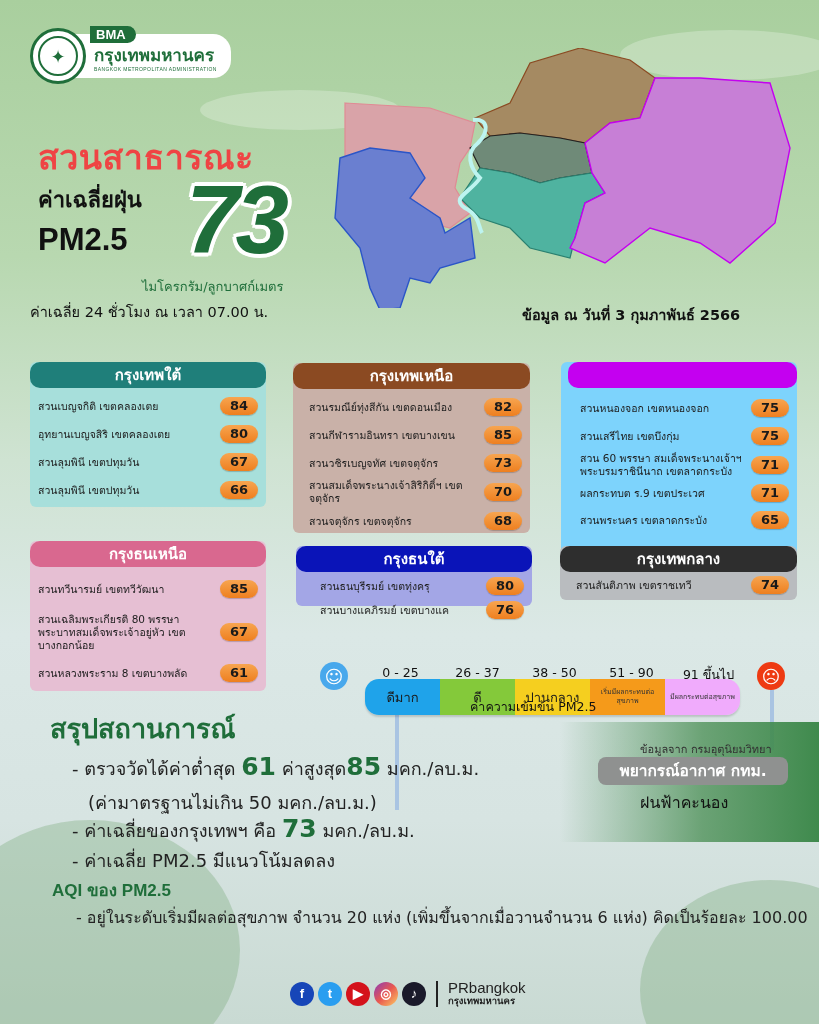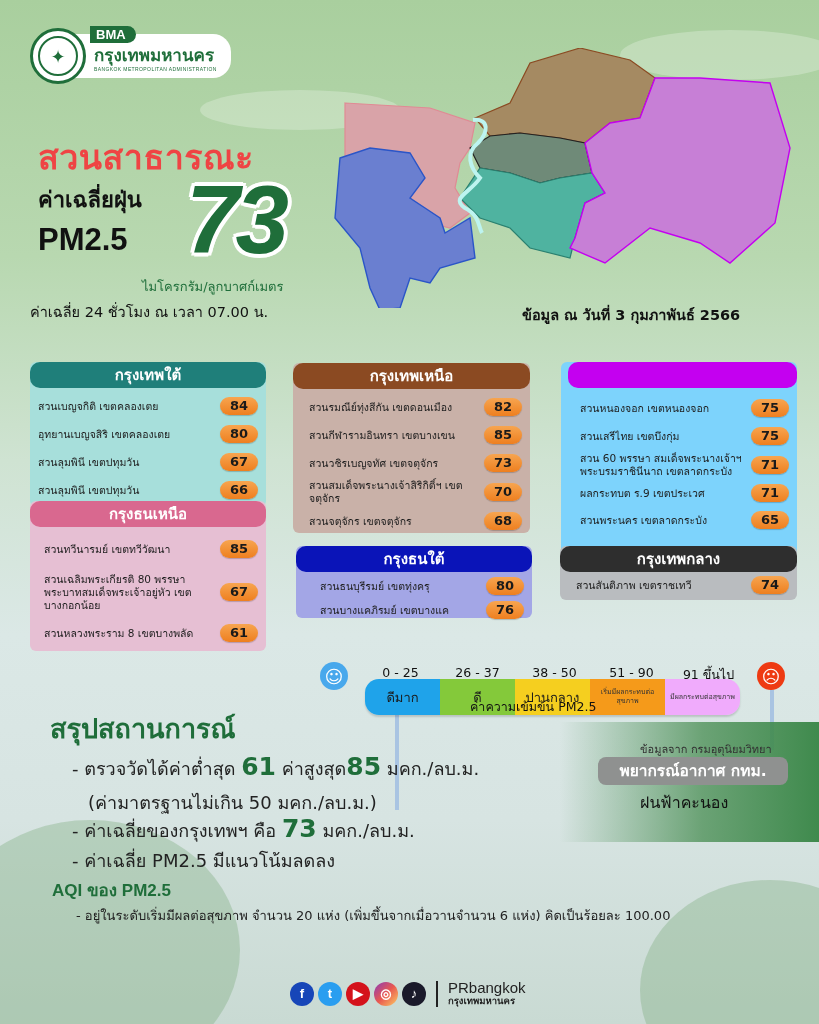--- a/index.html
+++ b/index.html
@@ -53,21 +53,21 @@
   .seg { flex: 1; display: flex; align-items: center; justify-content: center; font-size: 13px; color: #1a1a1a; text-align: center; }
   .seg.small { font-size: 7px; line-height: 9px; color: #333; }
   .face { position: absolute; width: 28px; height: 28px; border-radius: 50%; display: flex; align-items: center; justify-content: center; color: #fff; font-size: 18px; }
   .scale-caption { left: 470px; top: 697px; font-size: 12.5px; color: #111; }
 
   
   .sum-title { left: 50px; top: 707px; font-weight: bold; font-size: 27px; color: #1f6e3a; }
   .sum-line { position: absolute; font-size: 18px; color: #222; white-space: nowrap; }
   .sum-line b { color: #1f6e3a; font-size: 25px; }
   .aqi-title { left: 52px; top: 876px; font-weight: bold; font-size: 17px; color: #1f6e3a; font-family: "Liberation Sans", sans-serif; }
-  .aqi-line { left: 76px; top: 905px; font-size: 13px; color: #222; }
+  .aqi-line { left: 76px; top: 905px; font-size: 16px; color: #222; }
 
   
   .weather-bg { left: 560px; top: 722px; width: 259px; height: 120px; background: linear-gradient(90deg, rgba(80,150,90,0) 0%, rgba(70,140,80,0.75) 55%, #3f8a4d 100%); }
   .weather-src { left: 640px; top: 740px; font-size: 11px; color: #333; }
   .weather-badge { left: 598px; top: 757px; width: 190px; height: 28px; background: #8f9190; border-radius: 8px; color: #fff; font-weight: bold; font-size: 15.5px; text-align: center; line-height: 28px; }
   .weather-val { left: 640px; top: 790px; font-size: 16px; color: #111; }
 
   
   .social { left: 290px; top: 980px; display: flex; align-items: center; gap: 4px; }
   .s-icon { width: 24px; height: 24px; border-radius: 50%; display: flex; align-items: center; justify-content: center; color: #fff; font-weight: bold; font-size: 13px; font-family: "Liberation Sans", sans-serif; }
@@ -136,23 +136,23 @@
         <span class="row-label">สวนลุมพินี เขตปทุมวัน</span>
         <span class="badge">67</span>
       </div>
     <div class="row" style="height:28px;">
         <span class="row-label">สวนลุมพินี เขตปทุมวัน</span>
         <span class="badge">66</span>
       </div>
   </div>
 </div>
 
-<div class="panel" style="left:30px;top:501px;width:236px;height:150px;background:#e6bfd3;">
+<div class="panel" style="left:30px;top:541px;width:236px;height:150px;background:#e6bfd3;">
   <div class="panel-head" style="background:#d9688f;">กรุงธนเหนือ</div>
-  <div class="panel-body" style="padding-left:14px;">
+  <div class="panel-body" style="padding-left:8px;">
     <div class="row" style="height:36px;">
         <span class="row-label">สวนทวีนารมย์ เขตทวีวัฒนา</span>
         <span class="badge">85</span>
       </div>
     <div class="row" style="height:50px;">
         <span class="row-label" style="width:165px;">สวนเฉลิมพระเกียรติ 80 พรรษา พระบาทสมเด็จพระเจ้าอยู่หัว เขตบางกอกน้อย</span>
         <span class="badge">67</span>
       </div>
     <div class="row" style="height:32px;">
         <span class="row-label">สวนหลวงพระราม 8 เขตบางพลัด</span>
@@ -180,21 +180,21 @@
         <span class="row-label" style="width:160px;">สวนสมเด็จพระนางเจ้าสิริกิติ์ฯ เขตจตุจักร</span>
         <span class="badge">70</span>
       </div>
     <div class="row" style="height:28px;">
         <span class="row-label">สวนจตุจักร เขตจตุจักร</span>
         <span class="badge">68</span>
       </div>
   </div>
 </div>
 
-<div class="panel" style="left:296px;top:546px;width:236px;height:72px;background:#a3a6e6;">
+<div class="panel" style="left:296px;top:546px;width:236px;height:60px;background:#a3a6e6;">
   <div class="panel-head" style="background:#0a14b8;">กรุงธนใต้</div>
   <div class="panel-body" style="padding-left:16px;padding-top:2px;margin-left:8px;">
     <div class="row" style="height:24px;">
         <span class="row-label">สวนธนบุรีรมย์ เขตทุ่งครุ</span>
         <span class="badge">80</span>
       </div>
     <div class="row" style="height:24px;">
         <span class="row-label">สวนบางแคภิรมย์ เขตบางแค</span>
         <span class="badge">76</span>
       </div>

